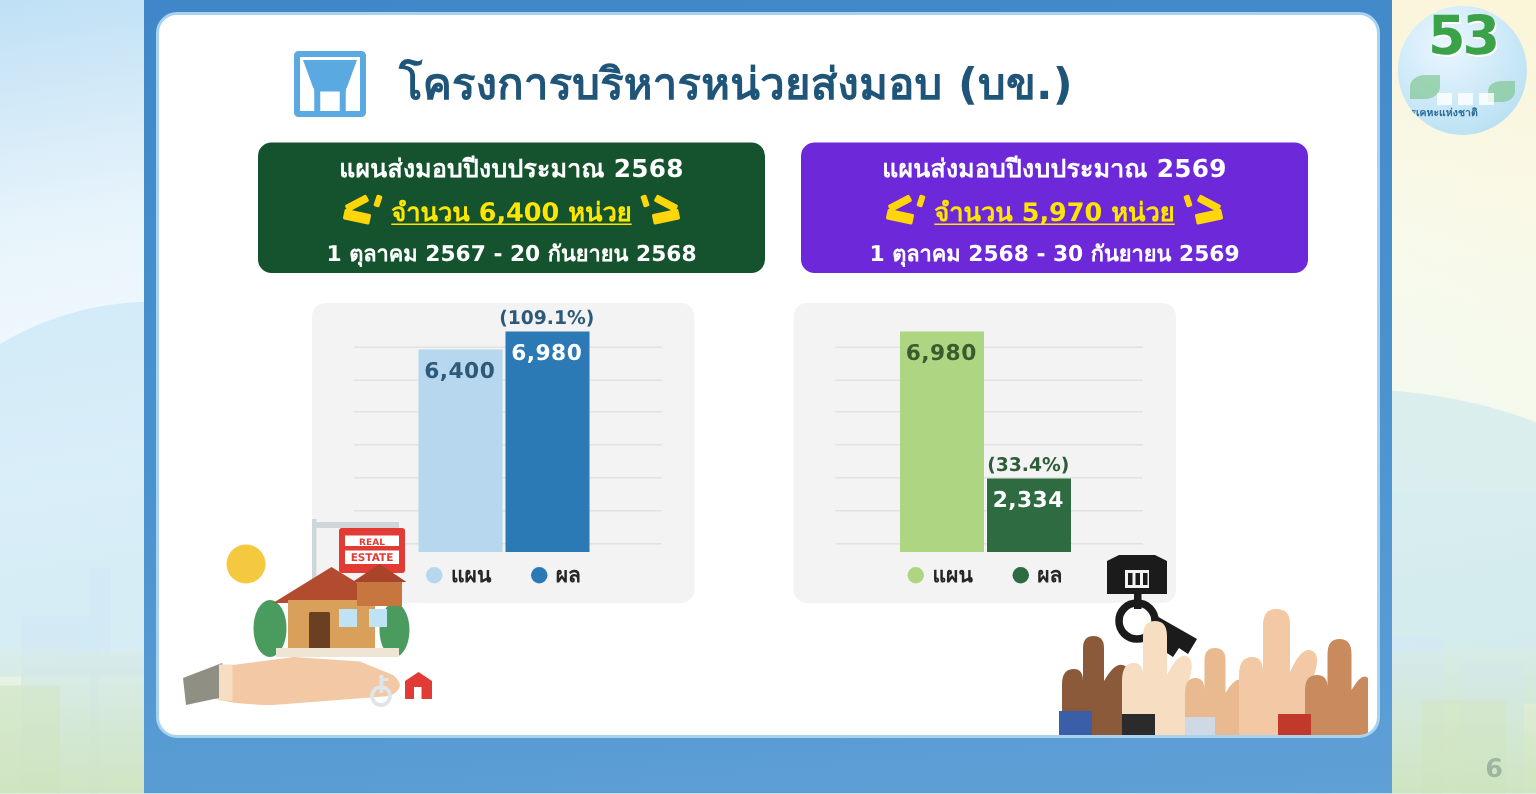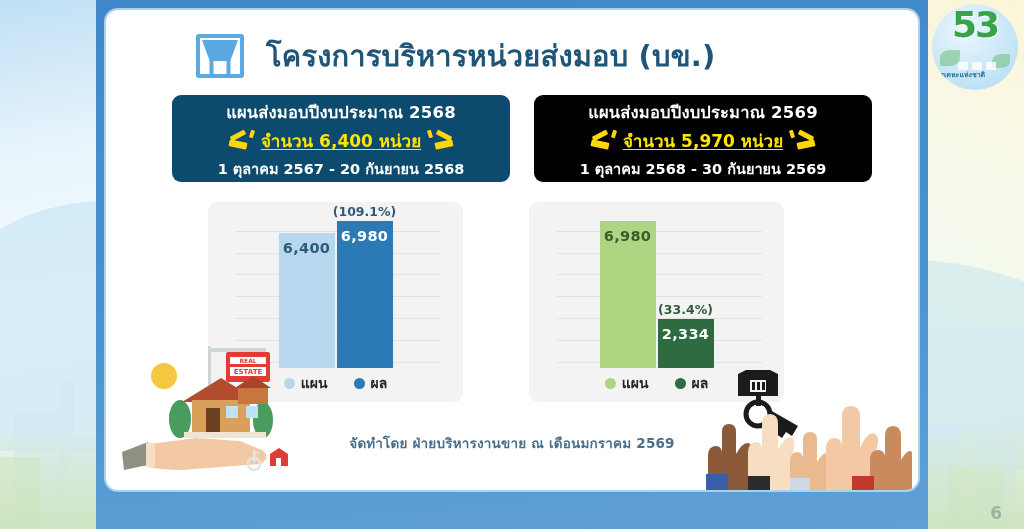--- a/index.html
+++ b/index.html
@@ -82,22 +82,22 @@
     font-family: "DejaVu Sans", "Liberation Sans", sans-serif;
   }
 
   
   #banners { position: absolute; top: 85px; left: 66px; width: 700px; display: flex; gap: 24px; }
   .banner {
     width: 338px; height: 87px; border-radius: 9px;
     display: flex; flex-direction: column; align-items: center; justify-content: center;
     padding-top: 2px;
   }
-  .banner.blue { background: #0c4a6e; }
-  .banner.green { background: #000000; }
+  .banner.blue { background: #14532d; }
+  .banner.green { background: #6d28d9; }
   .banner-line1 { color: #ffffff; font-size: 16.5px; font-weight: bold; letter-spacing: .2px; }
   .banner-line2-wrap { display: flex; align-items: center; gap: 2px; margin: 2px 0 3px; }
   .banner-line2 {
     color: #ffe600; font-size: 17px; font-weight: bold;
     text-decoration: underline; text-underline-offset: 2px;
   }
   .spark { width: 30px; height: 22px; position: relative; flex: none; }
   .spark i { position: absolute; background: #ffd60a; display: block; border-radius: 1px; }
   .spark.l i:nth-child(1){ width:16px;height:5px; left:1px; top:3px; transform: rotate(-28deg); }
   .spark.l i:nth-child(2){ width:18px;height:7px; left:0px; top:11px; transform: rotate(12deg); }
@@ -325,21 +325,20 @@
         </div>
         <div class="legend-item">
           <span class="legend-dot c-act-green"></span>
           <span class="legend-label">ผล</span>
         </div>
       </div>
     </div>
 
   </div>
 
-  <div id="footer">จัดทำโดย ฝ่ายบริหารงานขาย ณ เดือนมกราคม 2569</div>
 
   <svg id="illus-left" viewBox="0 0 230 150">
     <circle cx="42" cy="36" r="13" fill="#f5c93f"></circle>
     <rect x="86" y="6" width="3" height="72" fill="#cfd6da"></rect>
     <rect x="86" y="8" width="58" height="4" fill="#cfd6da"></rect>
     <rect x="104" y="12" width="44" height="30" rx="2" fill="#e23b35"></rect>
     <rect x="108" y="17" width="36" height="7" fill="#ffffff"></rect>
     <rect x="108" y="27" width="36" height="9" fill="#ffffff"></rect>
     <text x="126" y="23" font-size="6" text-anchor="middle" fill="#e23b35" font-family="DejaVu Sans, sans-serif" font-weight="bold">REAL</text>
     <text x="126" y="34" font-size="7" text-anchor="middle" fill="#e23b35" font-family="DejaVu Sans, sans-serif" font-weight="bold">ESTATE</text>

